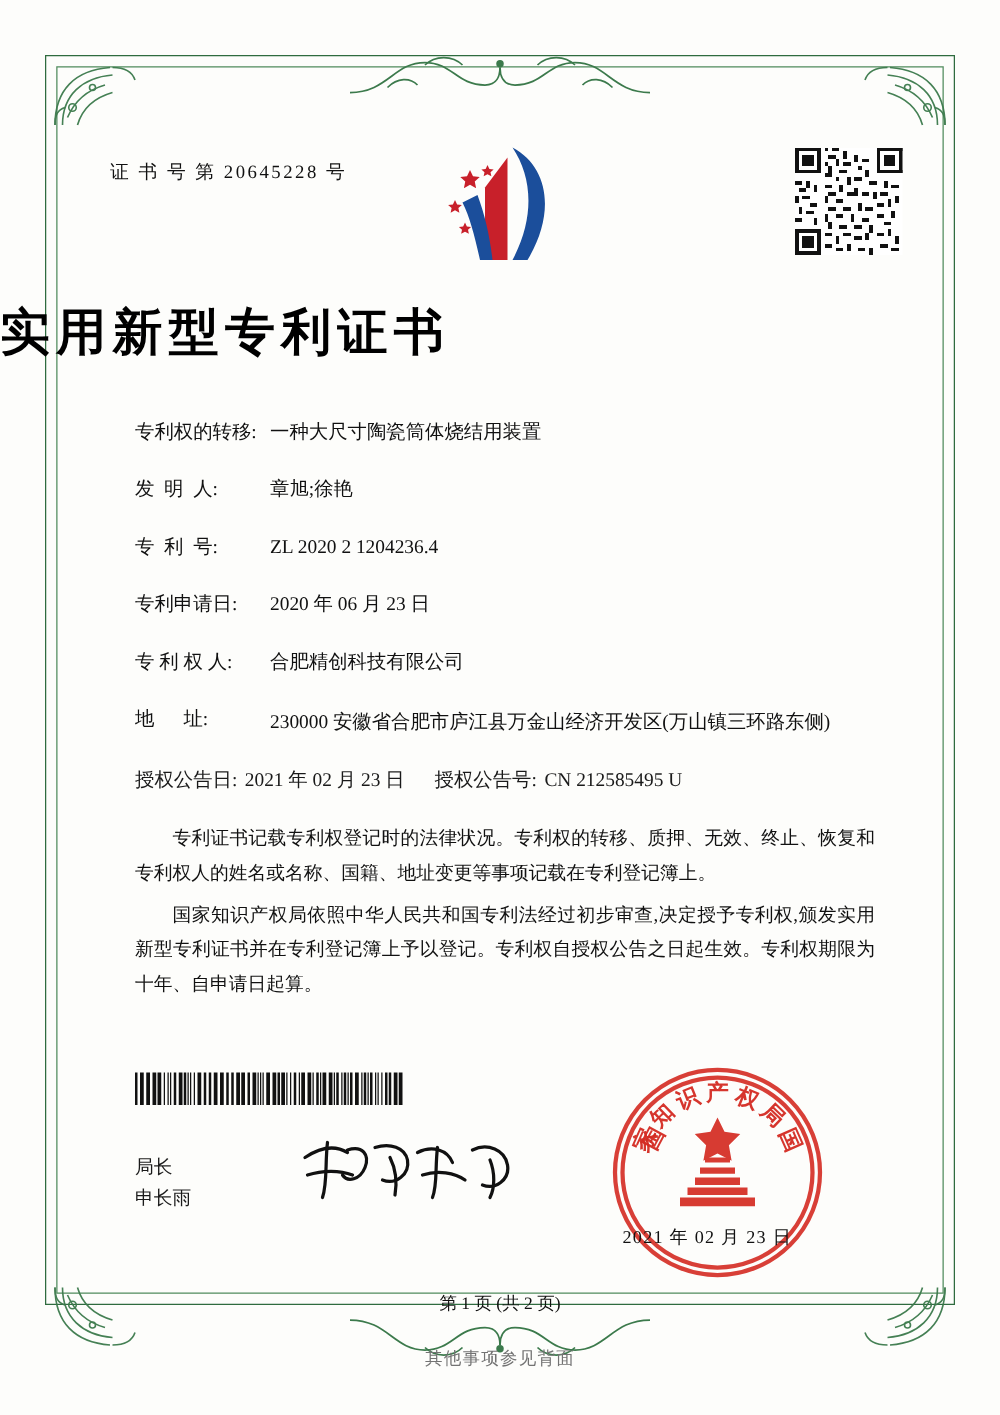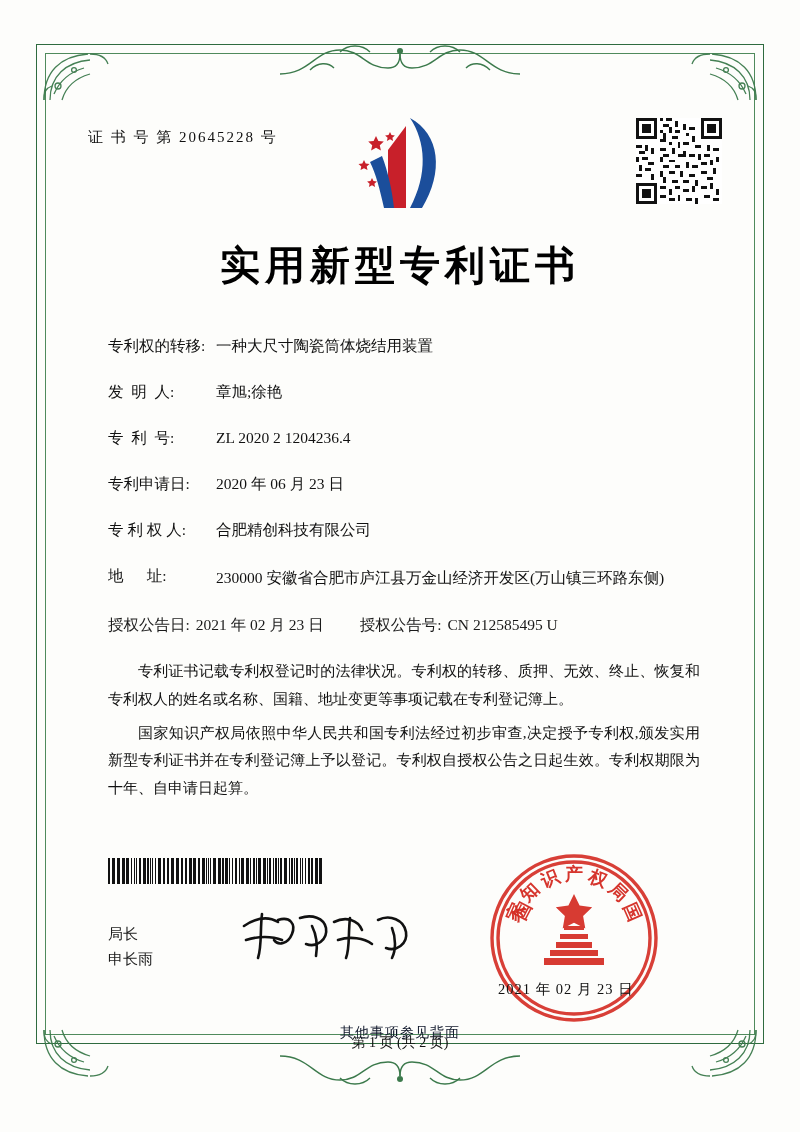--- a/index.html
+++ b/index.html
@@ -88,21 +88,21 @@
   .qr {
     position: absolute;
     right: 78px; top: 118px;
     width: 86px; height: 86px;
   }
   .qr svg { width:100%; height:100%; display:block; }
 
   .main-title {
     position: absolute;
     left: 0; right: 0; top: 238px;
-    text-align: center;
+    text-align: left;
     font-size: 40px;
     font-weight: bold;
     letter-spacing: 5px;
     font-family: "DejaVu Serif", "Liberation Serif", serif;
     color: #000;
   }
 
   
   .fields {
     position: absolute;
@@ -126,21 +126,21 @@
     flex: 1;
     color: #111;
   }
   .field-row.addr .field-value { line-height: 1.75; }
 
   .pub-row {
     display: flex;
     margin-bottom: 8px;
   }
   .pub-left { display:flex;justify-content:space-between; }
-  .pub-right { display:flex; margin-left: 36px; }
+  .pub-right { display:flex; margin-left: 24px; }
   .pub-label { white-space: pre; }
   .pub-value { margin-left: 6px; }
 
   
   .body-text {
     position: absolute;
     left: 108px; top: 658px;
     width: 592px;
     font-size: 15px;
     line-height: 1.85;
@@ -197,24 +197,24 @@
   
   .page-no {
     position: absolute;
     left: 0; right: 0; top: 1034px;
     text-align: center;
     font-size: 14px;
     color: #111;
   }
   .footer-note {
     position: absolute;
-    left: 0; right: 0; top: 1024px;
+    left: 0; right: 0; top: 1078px;
     text-align: center;
     font-size: 14px;
-    color: #0f172a;
+    color: #737373;
     letter-spacing: 1px;
   }
 </style>
 </head>
 <body>
 
 <div class="page">
 
   <div class="border-outer"></div>
   <div class="border-inner"></div>

